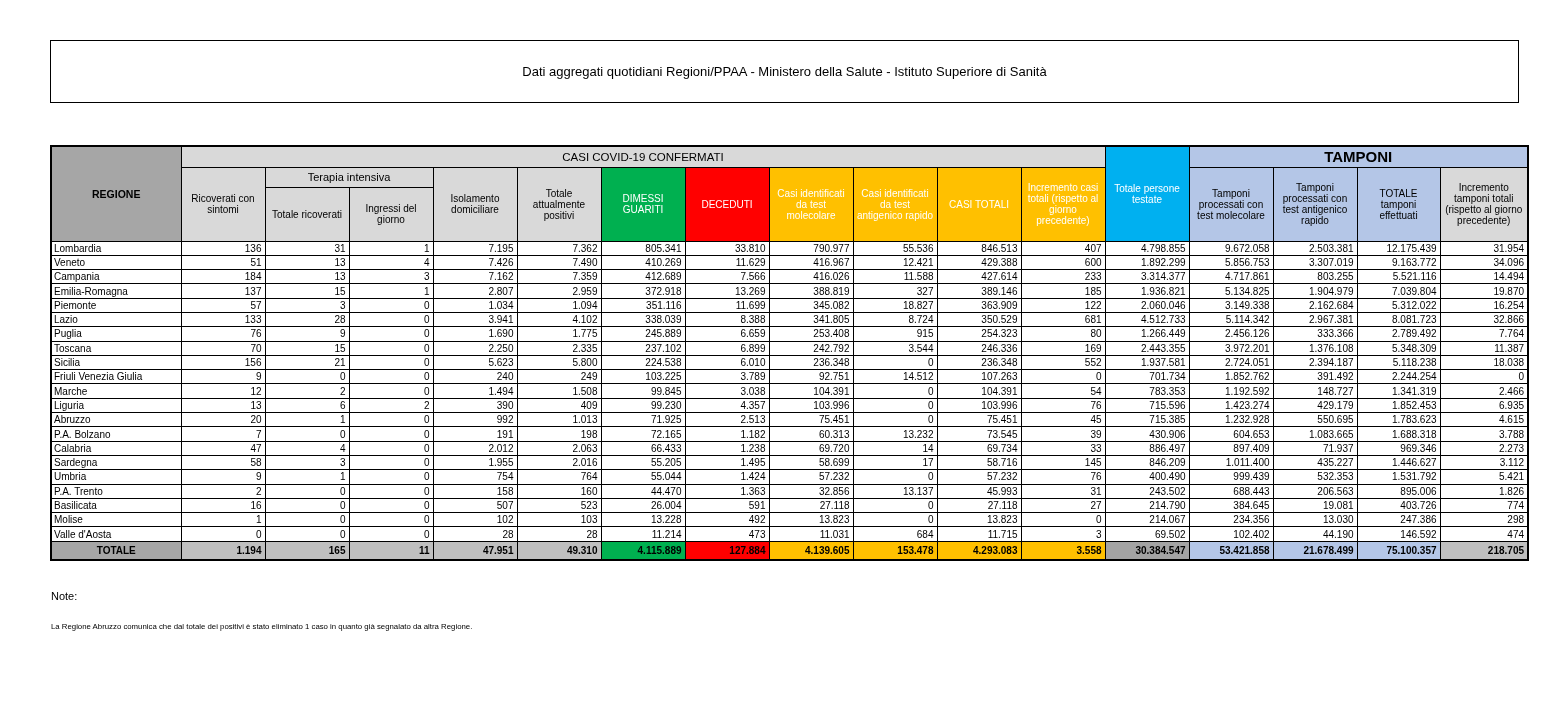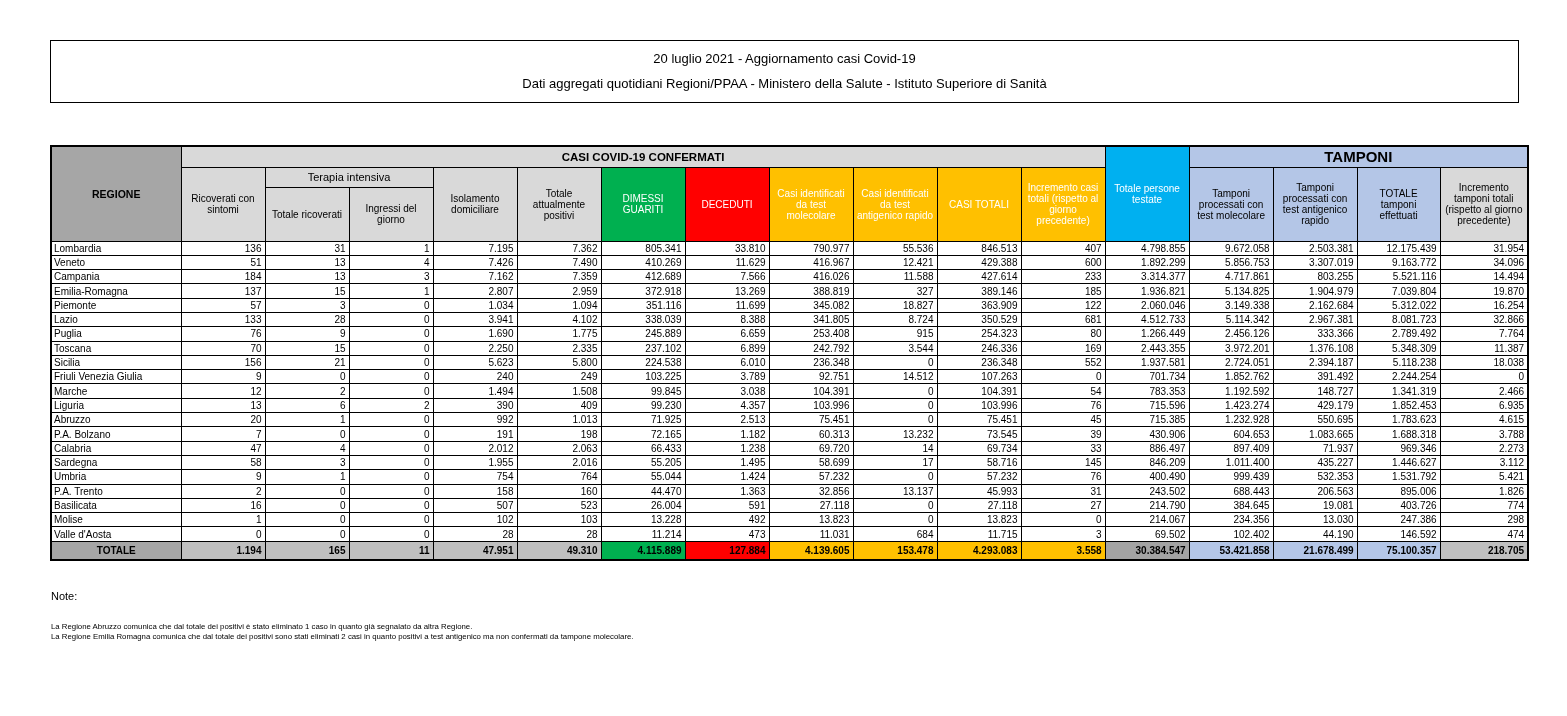--- a/index.html
+++ b/index.html
@@ -35,21 +35,21 @@
     vertical-align: middle;
   }
   table.covid { border: 2px solid #000; }
 
   thead th { font-weight: normal; text-align: center; }
   tr.hr1 { height: 21px; }
   tr.hr2 { height: 20px; }
   tr.hr3 { height: 54px; }
 
   .regione-h { background: #a6a6a6; font-weight: bold; font-size: 10.5px; }
-  .band-confermati { background: #d9d9d9; font-weight: bold; font-size: 11.5px; }
+  .band-confermati { background: #d9d9d9; font-weight: normal; font-size: 11.5px; }
   .band-tamponi { background: #b4c6e7; font-weight: bold; font-size: 15px; }
   .sub-h { background: #d9d9d9; }
   .green-h { background: #00b050; color: #fff; }
   .red-h { background: #ff0000; color: #fff; }
   .amber-h { background: #ffc000; color: #fff; }
   .cyan-h { background: #00b0f0; color: #fff; }
   .peri-h { background: #b4c6e7; }
   .grey-h { background: #d9d9d9; margin-left: 8px; }
 
   tbody tr { height: 14.3px; }
@@ -70,21 +70,20 @@
   .notes { position: absolute; left: 51px; top: 590px; width: 1460px; }
   .notes .note-heading { font-size: 11px; margin-bottom: 20px; }
   .notes .note-line { font-size: 7.8px; line-height: 9.6px; }
 </style>
 </head>
 <body>
 
 <div class="page">
 
   <div class="title-box">
-    <p>20 luglio 2021 - Aggiornamento casi Covid-19</p>
     <p>Dati aggregati quotidiani Regioni/PPAA - Ministero della Salute - Istituto Superiore di Sanità</p>
   </div>
 
   <table class="covid">
     <colgroup>
       <col style="width:130px">
       <col style="width:84px">
         <col style="width:84px">
         <col style="width:84px">
         <col style="width:84px">
@@ -549,16 +548,15 @@
         <td class="tot-peri">21.678.499</td>
         <td class="tot-peri">75.100.357</td>
         <td class="tot-grey">218.705</td>
       </tr>
     </tfoot>
   </table>
 
   <div class="notes">
     <p class="note-heading">Note:</p>
     <p class="note-line">La Regione Abruzzo comunica che dal totale dei positivi è stato eliminato 1 caso in quanto già segnalato da altra Regione.</p>
-    <p class="note-line">La Regione Emilia Romagna comunica che dal totale dei positivi sono stati eliminati 2 casi in quanto positivi a test antigenico ma non confermati da tampone molecolare.</p>
   </div>
 
 </div>
 
 </body></html>

